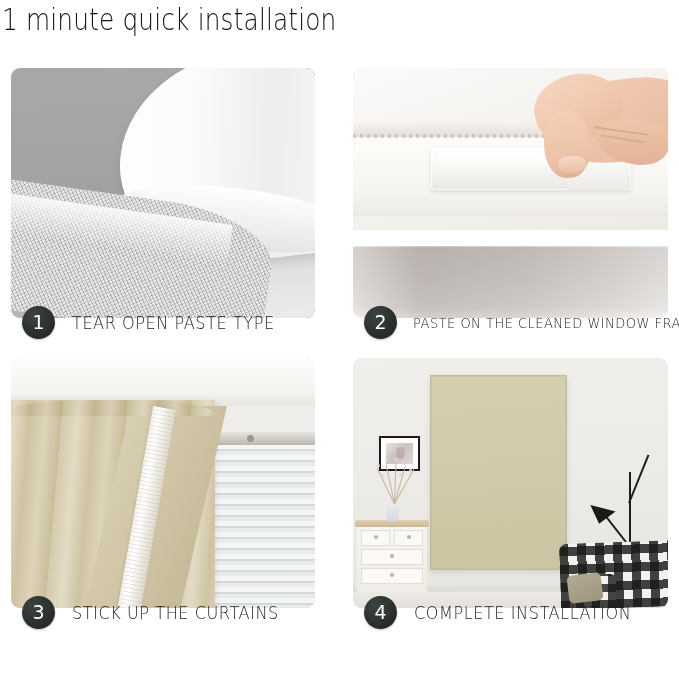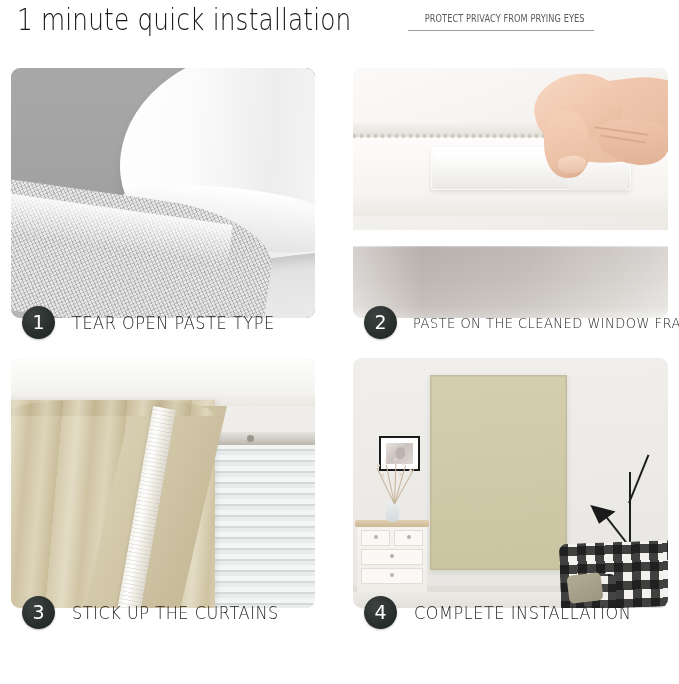--- a/index.html
+++ b/index.html
@@ -14,21 +14,20 @@
     overflow: hidden;
     position: relative;
   }
 
   
   .header {
     position: absolute;
     left: 0; top: 0;
     width: 581px;
     height: 62px;
-    margin-left: 15px;
   }
   .page-title {
     position: absolute;
     left: 2px;
     top: -1px;
     font-family: "DejaVu Sans", sans-serif;
     font-size: 31px;
     font-weight: 300;
     color: #161616;
     letter-spacing: 0.2px;
@@ -520,24 +519,20 @@
     background: linear-gradient(160deg, #b3ab94, #9c957f);
     border-radius: 5px;
     transform: rotate(-7deg);
   }
 </style>
 </head>
 <body>
 
 <div class="header">
   <div class="page-title">1 minute quick installation</div>
-  <div class="tagline-wrap">
-    <span class="tagline">PROTECT PRIVACY FROM PRYING EYES</span>
-    <div class="tagline-rule"></div>
-  </div>
 </div>
 
 <div class="grid">
 
   <div class="cell col-left row-top">
     <div class="photo">
       <div class="p1-bg"></div>
       <div class="p1-darkwedge2"></div>
       <div class="p1-darkwedge"></div>
       <div class="p1-bottomdark"></div>

